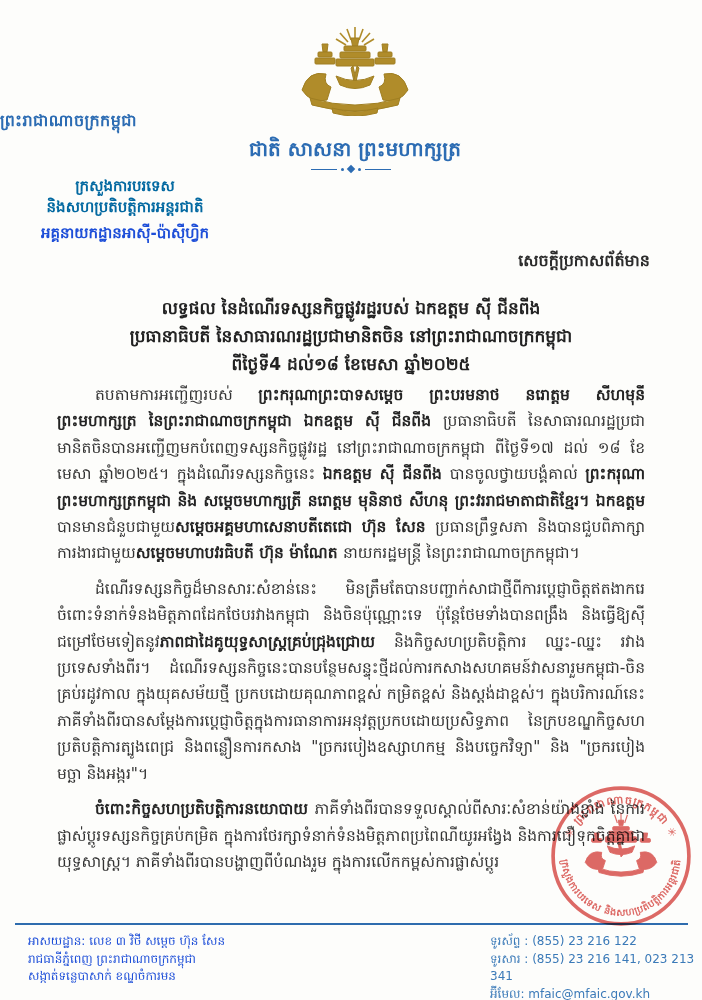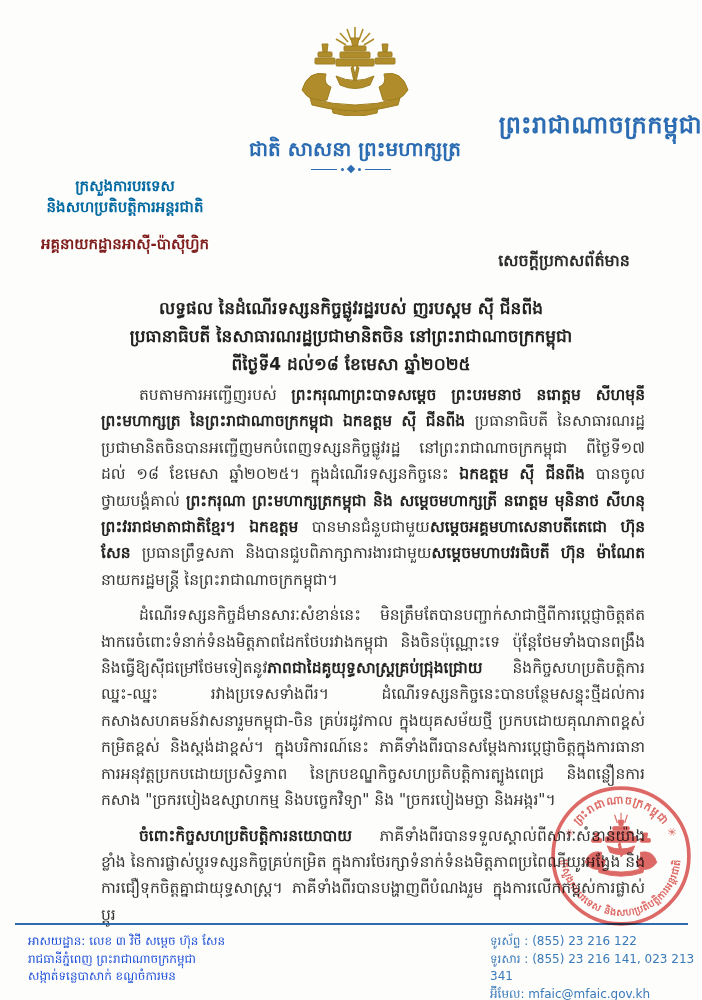--- a/index.html
+++ b/index.html
@@ -6,22 +6,22 @@
   html,body { background:#e8e8e8; }
   .page {
     position:relative; width:702px; height:1000px; margin:0 auto;
     background:#fdfdfb; overflow:hidden;
     font-family:"DejaVu Sans", "Liberation Sans", sans-serif;
     color:#323232;
   }
   
   .emblem { position:absolute; left:292px; top:26px; width:126px; height:90px; }
   .kingdom-line {
-    position:absolute; top:110px; left:0; width:100%; text-align:right;
-    color:#2c6cb3; font-size:24px; font-weight:bold; letter-spacing:0.5px;
+    position:absolute; top:110px; left:0; width:100%; text-align:left;
+    color:#2c6cb3; font-size:16px; font-weight:bold; letter-spacing:0.5px;
   }
   .motto-line {
     position:absolute; top:136px; left:0; width:100%; text-align:center;
     color:#2c6cb3; font-size:20px; font-weight:bold;padding-left:8px;
   }
   .ornament {
     position:absolute; top:166px; left:0; width:100%;
     display:flex; justify-content:center; align-items:center; gap:4px;
     color:#2c6cb3; font-size:9px;
   }
@@ -29,38 +29,38 @@
   .ornament .gem { width:6px; height:6px; background:#2c6cb3; transform:rotate(45deg); }
   .ornament .dot { width:3px; height:3px; border-radius:50%; background:#2c6cb3; }
   
   .ministry {
     position:absolute; left:16px; top:176px; width:218px; text-align:center;
   }
   .ministry .m1, .ministry .m2 {
     color:#0369a1; font-weight:bold; font-size:15px; line-height:21px;
   }
   .ministry .dept {
-    margin-top:16px; color:#7f1d1d; font-size:15px; font-weight:bold; line-height:21px;
+    margin-top:5px; color:#1d4ed8; font-size:15px; font-weight:bold; line-height:21px;
   }
   
   .doc-type {
-    position:absolute; top:250px; right:72px;
+    position:absolute; top:250px; right:52px;
     font-size:16px; font-weight:bold; color:#2c2c2c;
   }
   
   .title {
     position:absolute; top:294px; left:40px; right:40px; text-align:center;
     font-size:17px; font-weight:bold; color:#222; line-height:28px;
   }
   
   .body-text {
     position:absolute; left:57px; right:57px; top:382px;
     font-size:15.5px; line-height:26.4px; text-align:justify; color:#333;
   }
-  .body-text p { text-indent:38px; margin-bottom:9px;margin-left:44px; }
+  .body-text p { text-indent:38px; margin-bottom:9px; }
   .body-text .b { font-weight:bold; color:#242424; }
   
   .stamp {
     position:absolute; left:543px; top:778px; width:156px; height:156px;
     opacity:0.85; z-index:5; mix-blend-mode:multiply;
   }
   
   .footer-rule {
     position:absolute; left:15px; right:14px; top:923px; height:2px; background:#2e6cae;
   }
@@ -129,21 +129,21 @@
 
   <div class="ministry">
     <div class="m1">ក្រសួងការបរទេស</div>
     <div class="m2">និងសហប្រតិបត្តិការអន្តរជាតិ</div>
     <div class="dept">អគ្គនាយកដ្ឋានអាស៊ី-ប៉ាស៊ីហ្វិក</div>
   </div>
 
   <div class="doc-type">សេចក្តីប្រកាសព័ត៌មាន</div>
 
   <div class="title">
-    <div>លទ្ធផល នៃដំណើរទស្សនកិច្ចផ្លូវរដ្ឋរបស់ ញរបស្តម ស៊ី ជីនពីង</div>
+    <div>លទ្ធផល នៃដំណើរទស្សនកិច្ចផ្លូវរដ្ឋរបស់ ឯកឧត្តម ស៊ី ជីនពីង</div>
     <div>ប្រធានាធិបតី នៃសាធារណរដ្ឋប្រជាមានិតចិន នៅព្រះរាជាណាចក្រកម្ពុជា</div>
     <div>ពីថ្ងៃទី4 ដល់១៨ ខែមេសា ឆ្នាំ២០២៥</div>
   </div>
 
   <main class="body-text">
       <p><span>តបតាមការអញ្ជើញរបស់ </span><span class="b">ព្រះករុណាព្រះបាទសម្តេច ព្រះបរមនាថ នរោត្តម សីហមុនី ព្រះមហាក្សត្រ នៃព្រះរាជាណាចក្រកម្ពុជា </span><span class="b">ឯកឧត្តម ស៊ី ជីនពីង </span><span>ប្រធានាធិបតី នៃសាធារណរដ្ឋប្រជាមានិតចិនបានអញ្ជើញមកបំពេញទស្សនកិច្ចផ្លូវរដ្ឋ នៅព្រះរាជាណាចក្រកម្ពុជា ពីថ្ងៃទី១៧ ដល់ ១៨ ខែមេសា ឆ្នាំ២០២៥។ ក្នុងដំណើរទស្សនកិច្ចនេះ </span><span class="b">ឯកឧត្តម ស៊ី ជីនពីង </span><span>បានចូលថ្វាយបង្គំគាល់ </span><span class="b">ព្រះករុណា ព្រះមហាក្សត្រកម្ពុជា និង សម្តេចមហាក្សត្រី នរោត្តម មុនិនាថ សីហនុ ព្រះវររាជមាតាជាតិខ្មែរ។ ឯកឧត្តម </span><span>បានមានជំនួបជាមួយ</span><span class="b">សម្តេចអគ្គមហាសេនាបតីតេជោ ហ៊ុន សែន </span><span>ប្រធានព្រឹទ្ធសភា និងបានជួបពិភាក្សាការងារជាមួយ</span><span class="b">សម្តេចមហាបវរធិបតី ហ៊ុន ម៉ាណែត </span><span>នាយករដ្ឋមន្ត្រី នៃព្រះរាជាណាចក្រកម្ពុជា។</span></p>
       <p><span>ដំណើរទស្សនកិច្ចដ៏មានសារៈសំខាន់នេះ មិនត្រឹមតែបានបញ្ជាក់សាជាថ្មីពីការប្តេជ្ញាចិត្តឥតងាករេចំពោះទំនាក់ទំនងមិត្តភាពដែកថែបរវាងកម្ពុជា និងចិនប៉ុណ្ណោះទេ ប៉ុន្តែថែមទាំងបានពង្រឹង និងធ្វើឱ្យស៊ីជម្រៅថែមទៀតនូវ</span><span class="b">ភាពជាដៃគូយុទ្ធសាស្ត្រគ្រប់ជ្រុងជ្រោយ </span><span>និងកិច្ចសហប្រតិបត្តិការ ឈ្នះ-ឈ្នះ រវាងប្រទេសទាំងពីរ។ ដំណើរទស្សនកិច្ចនេះបានបន្ថែមសន្ទុះថ្មីដល់ការកសាងសហគមន៍វាសនារួមកម្ពុជា-ចិន គ្រប់រដូវកាល ក្នុងយុគសម័យថ្មី ប្រកបដោយគុណភាពខ្ពស់ កម្រិតខ្ពស់ និងស្តង់ដាខ្ពស់។ ក្នុងបរិការណ៍នេះ ភាគីទាំងពីរបានសម្តែងការប្តេជ្ញាចិត្តក្នុងការធានាការអនុវត្តប្រកបដោយប្រសិទ្ធភាព នៃក្របខណ្ឌកិច្ចសហប្រតិបត្តិការត្បូងពេជ្រ និងពន្លឿនការកសាង "ច្រករបៀងឧស្សាហកម្ម និងបច្ចេកវិទ្យា" និង "ច្រករបៀងមច្ឆា និងអង្ករ"។</span></p>
       <p><span class="b">ចំពោះកិច្ចសហប្រតិបត្តិការនយោបាយ </span><span>ភាគីទាំងពីរបានទទួលស្គាល់ពីសារៈសំខាន់យ៉ាងខ្លាំង នៃការផ្លាស់ប្តូរទស្សនកិច្ចគ្រប់កម្រិត ក្នុងការថែរក្សាទំនាក់ទំនងមិត្តភាពប្រពៃណីយូរអង្វែង និងការជឿទុកចិត្តគ្នាជាយុទ្ធសាស្ត្រ។ ភាគីទាំងពីរបានបង្ហាញពីបំណងរួម ក្នុងការលើកកម្ពស់ការផ្លាស់ប្តូរ</span></p>
     </main>
 

